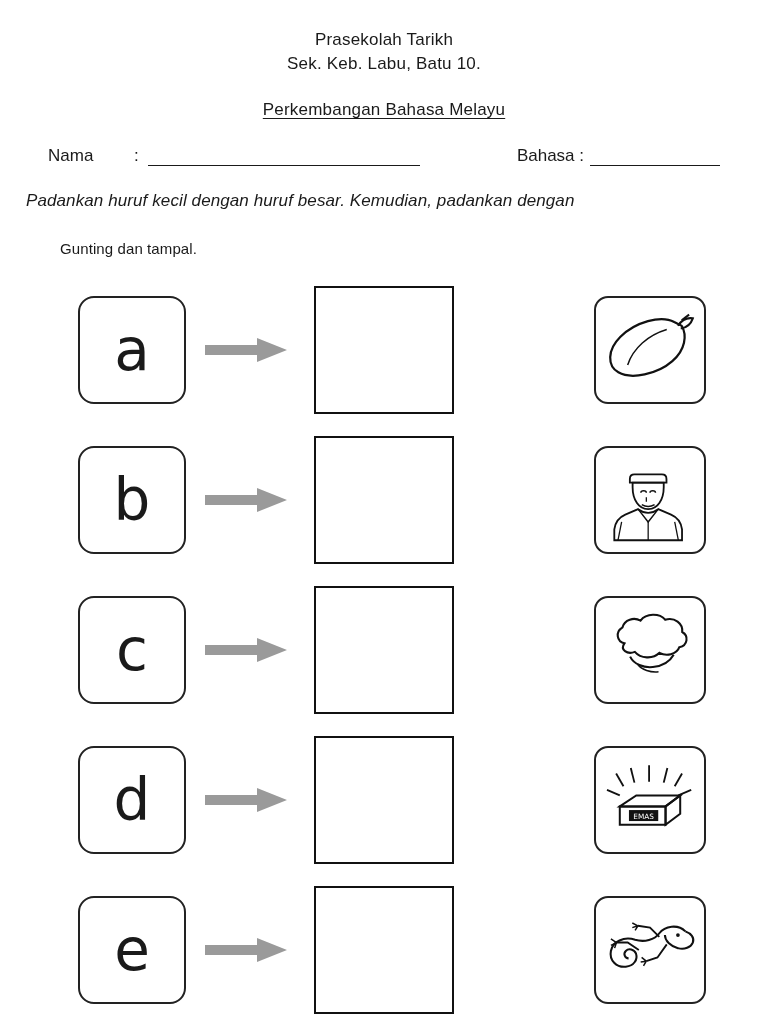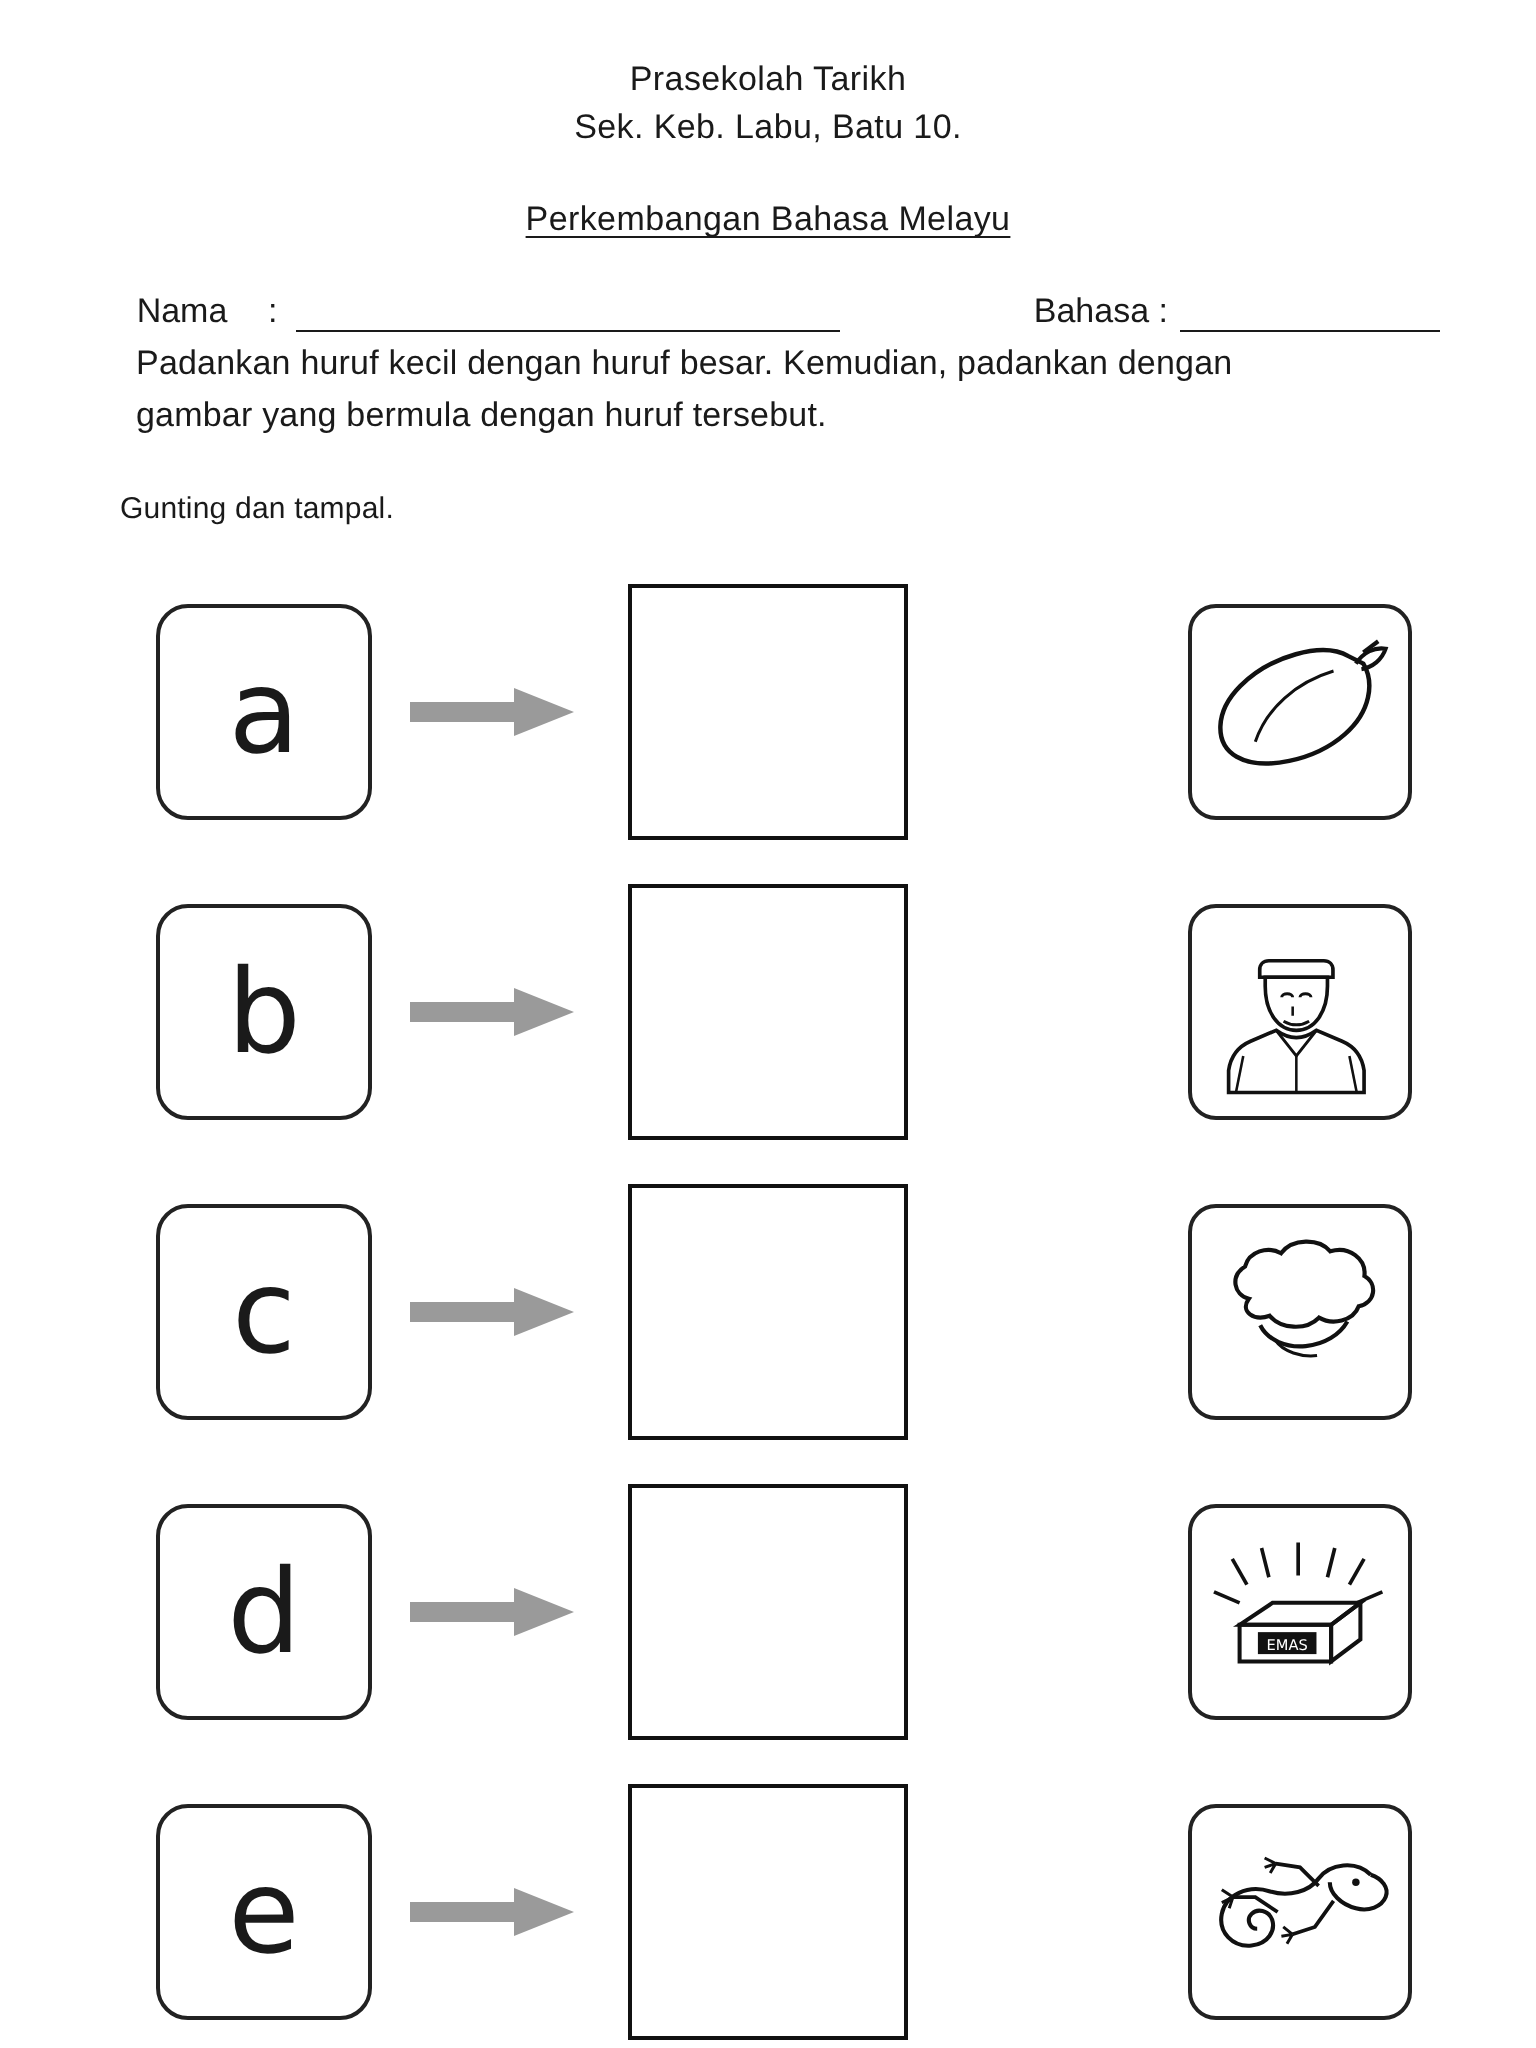--- a/index.html
+++ b/index.html
@@ -43,21 +43,20 @@
   .name-row {
     margin-top: 26px;
     padding: 0 48px 0 48px;
     display: flex;
     align-items: flex-end;
     font-size: 17px;
   }
   .name-label {
     width: 86px;
     flex: 0 0 auto;
-    text-align: center;
   }
   .colon {
     flex: 0 0 auto;
     width: 14px;
   }
   .blank-long {
     flex: 0 0 auto;
     width: 272px;
     border-bottom: 1.5px solid #1a1a1a;
     height: 17px;
@@ -67,25 +66,26 @@
     flex: 0 0 auto;
     margin-right: 6px;
   }
   .blank-short {
     flex: 0 0 auto;
     width: 130px;
     border-bottom: 1.5px solid #1a1a1a;
     height: 17px;
   }
   .instructions {
-    padding: 0 68px;
-    margin-top: 3px;
+    padding: 0 26px;
+    margin-top: 22px;
     font-size: 17px;
     line-height: 1.5;
     letter-spacing: 0.1px;
+    font-style: italic;
   }
   .cut-note {
     padding: 0 60px;
     margin-top: 26px;
     font-size: 15px;
     letter-spacing: 0.1px;
   }
   .rows {
     margin-top: 18px;
     padding: 0 40px 0 40px;
@@ -161,21 +161,20 @@
     <span class="name-label">Nama</span>
     <span class="colon">:</span>
     <span class="blank-long"></span>
     <span class="spacer-flex"></span>
     <span class="date-label">Bahasa  :</span>
     <span class="blank-short"></span>
   </div>
 
   <div class="instructions">
     <div>Padankan huruf kecil dengan huruf besar. Kemudian, padankan dengan</div>
-    <div>gambar yang bermula dengan huruf tersebut.</div>
   </div>
 
   <div class="cut-note">Gunting dan tampal.</div>
 
   <div class="rows">
 
     <div class="row">
       <div class="letter-card">a</div>
       <div class="arrow-wrap">
         <svg class="arrow" width="86" height="30" viewBox="0 0 86 30">

